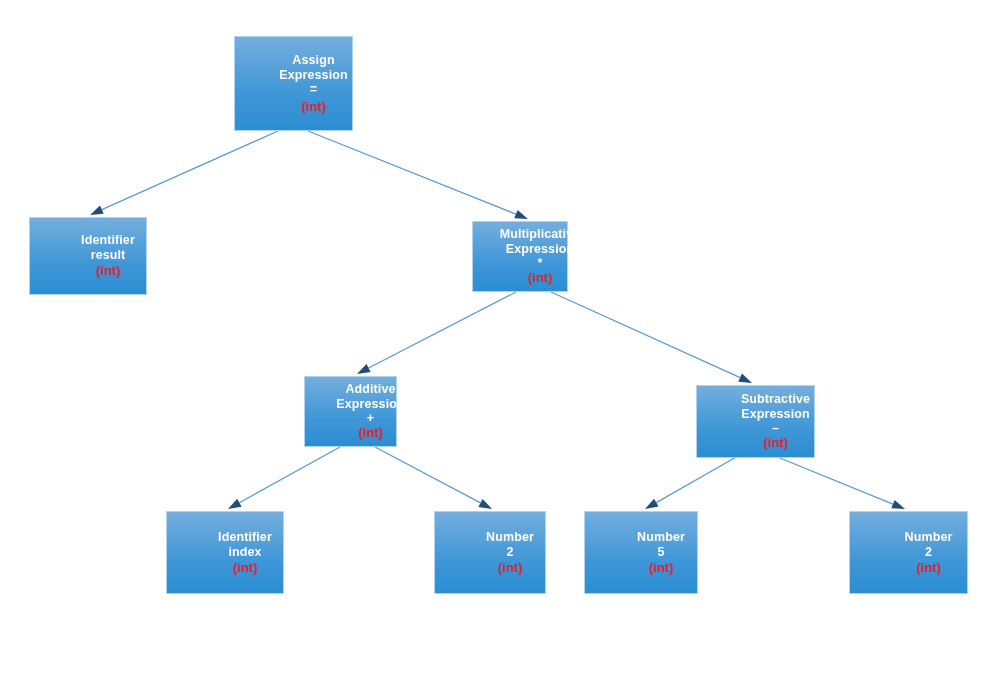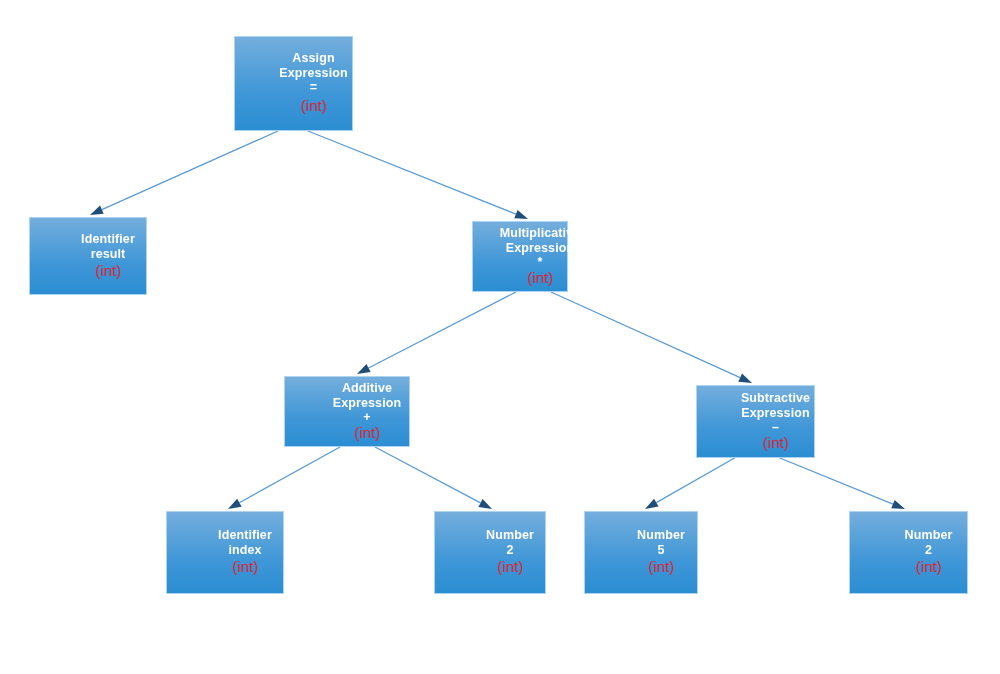--- a/index.html
+++ b/index.html
@@ -51,22 +51,22 @@
   }
   .node .op {
     display: block;
     font-size: 12.5px;
     font-weight: bold;
     color: #ffffff;
     line-height: 1.05;
   }
   .node .type {
     display: block;
-    font-size: 15px;
-    font-weight: normal;
+    font-size: 13px;
+    font-weight: bold;
     color: #ee1b24;
   }
   .node.two-line .ln { line-height: 1.2; }
   .node .spacer { display:block; height: 3px; }
 </style>
 </head>
 <body>
 
 <div id="canvas">
 
@@ -104,21 +104,21 @@
     <span class="type">(int)</span>
   </div>
 
   <div class="node two-line" id="node-multiplicative" style="left: 472px; top: 221px; width: 96px; height: 71px;">
     <span class="ln">Multiplicative</span>
     <span class="ln">Expression</span>
     <span class="op">*</span>
     <span class="type">(int)</span>
   </div>
 
-  <div class="node two-line" id="node-additive" style="left: 284px; top: 376px; width: 126px; height: 71px;">
+  <div class="node two-line" id="node-additive" style="left: 304px; top: 376px; width: 93px; height: 71px;">
     <span class="ln">Additive</span>
     <span class="ln">Expression</span>
     <span class="op">+</span>
     <span class="type">(int)</span>
   </div>
 
   <div class="node two-line" id="node-subtractive" style="left: 696px; top: 385px; width: 119px; height: 73px;">
     <span class="ln">Subtractive</span>
     <span class="ln">Expression</span>
     <span class="op">–</span>

